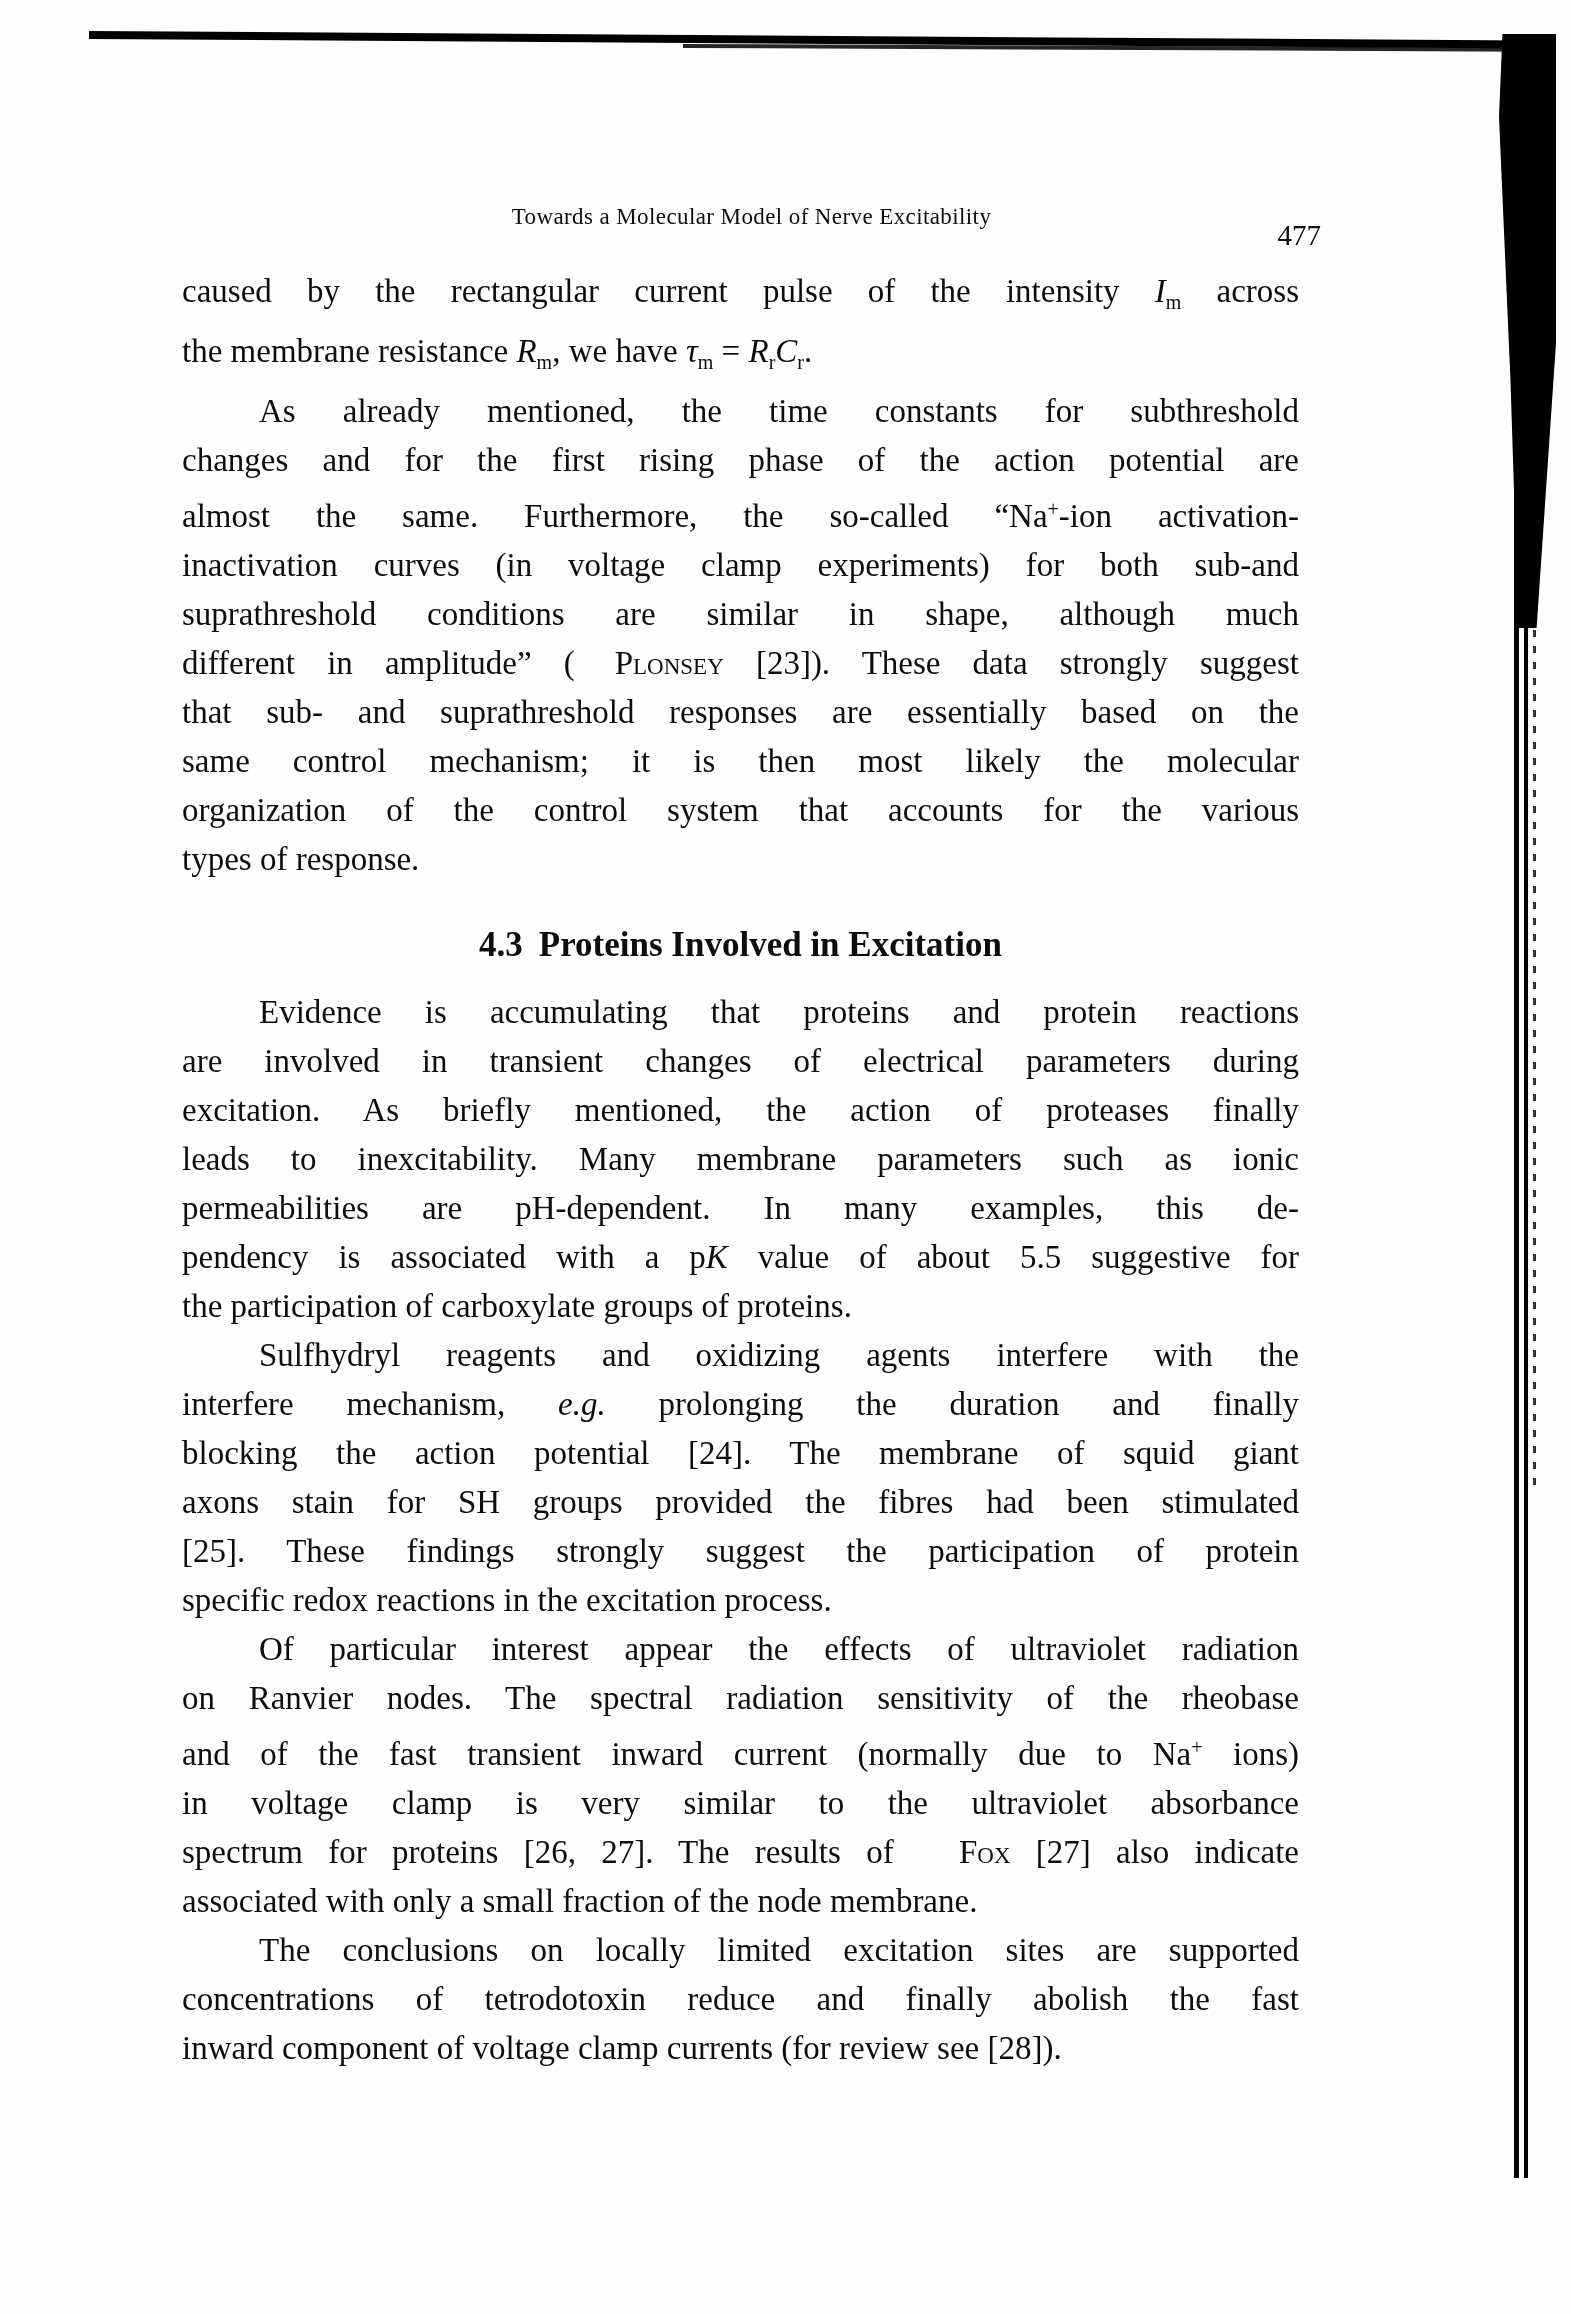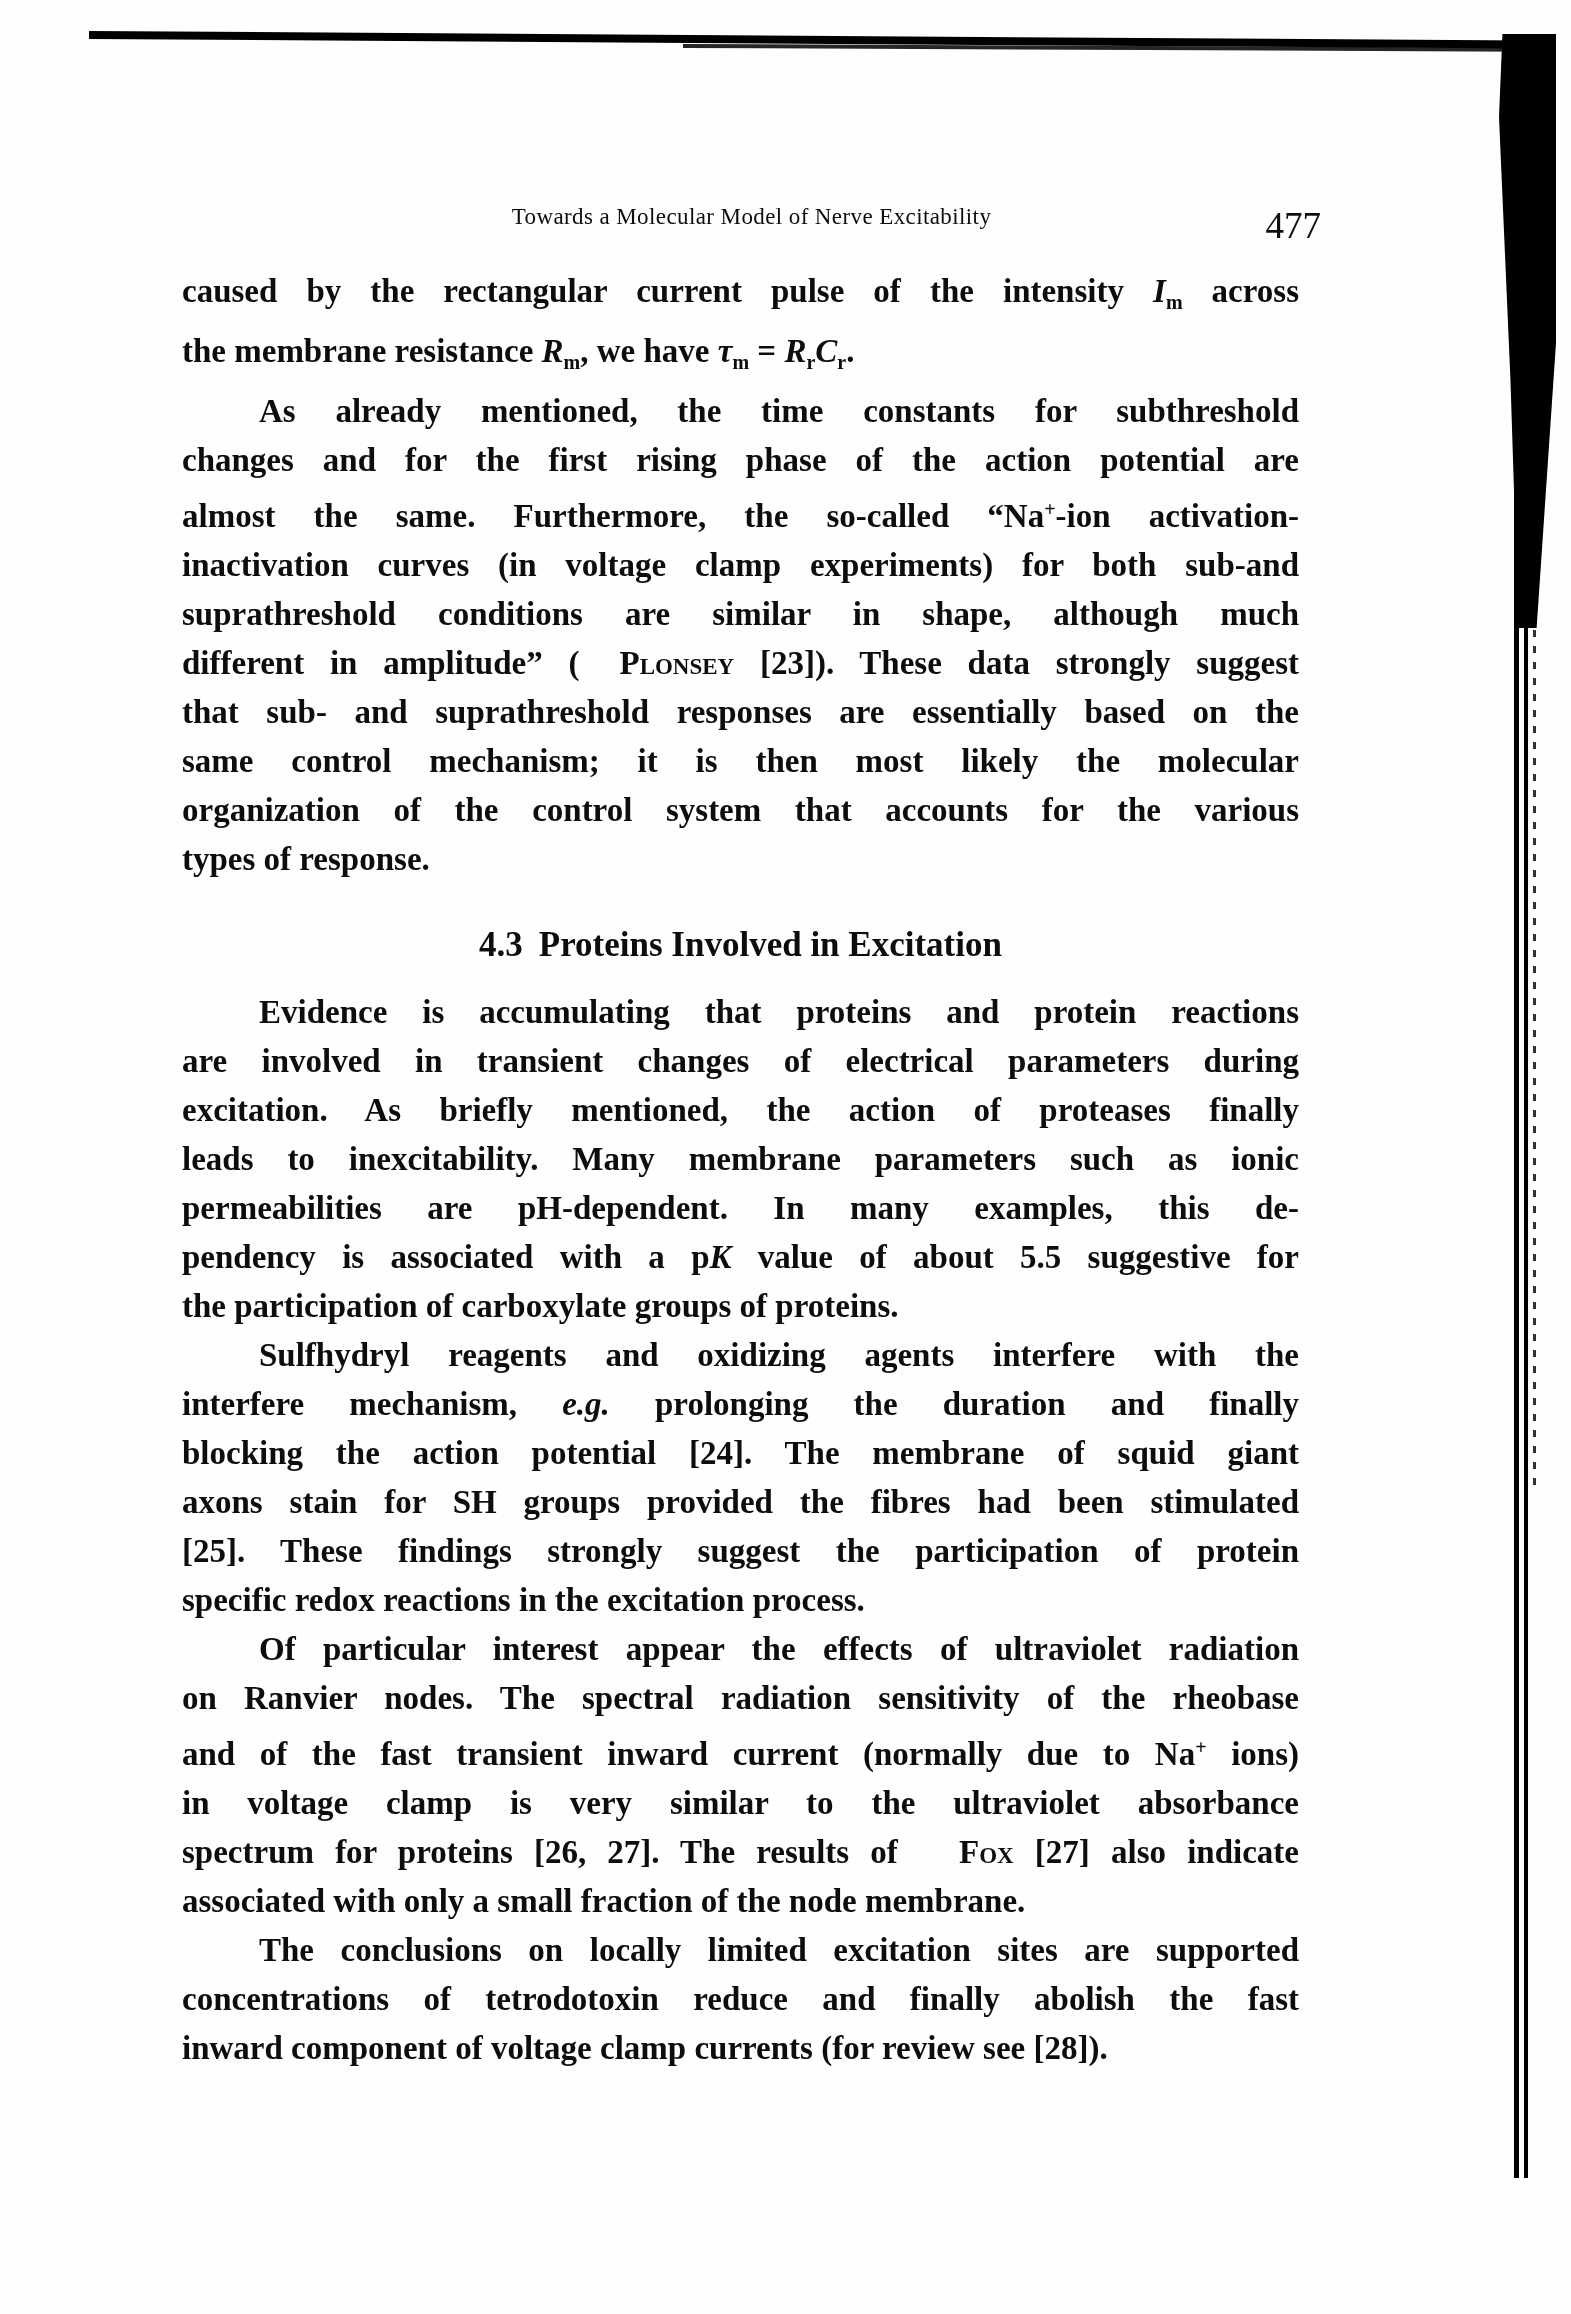--- a/index.html
+++ b/index.html
@@ -34,28 +34,28 @@
     background:repeating-linear-gradient(to bottom,#000 0 7px,transparent 7px 16px);
     opacity:.8;
   }
 
   
   .running-head { position:absolute; left:182px; top:204px; width:1139px; height:40px; }
   .running-title {
     position:absolute; left:0; right:0; text-align:center;
     font-size:23px; letter-spacing:0.4px;
   }
-  .running-page { position:absolute; right:0; top:0; font-size:37px; }
+  .running-page { position:absolute; right:0; top:15px; font-size:29px; }
 
   
   .text-body { position:absolute; left:182px; top:267px; width:1117px; }
   .text-line {
     font-size:33px; line-height:49px;
     text-align:justify; text-align-last:justify;
-    white-space:normal; overflow:hidden;font-weight:bold;
+    white-space:normal; overflow:hidden;
   }
   .text-line.last { text-align-last:left; }
   .text-line.indent { text-indent:77px; }
   .seg-i { font-style:italic; }
   .seg-sc { font-variant:small-caps;margin-left:40px; }
   .seg-sub { font-size:20px; vertical-align:-7px; }
   .seg-sup { font-size:20px; vertical-align:11px; }
 
   .section-heading {
     margin:38px 0 20px 0;

